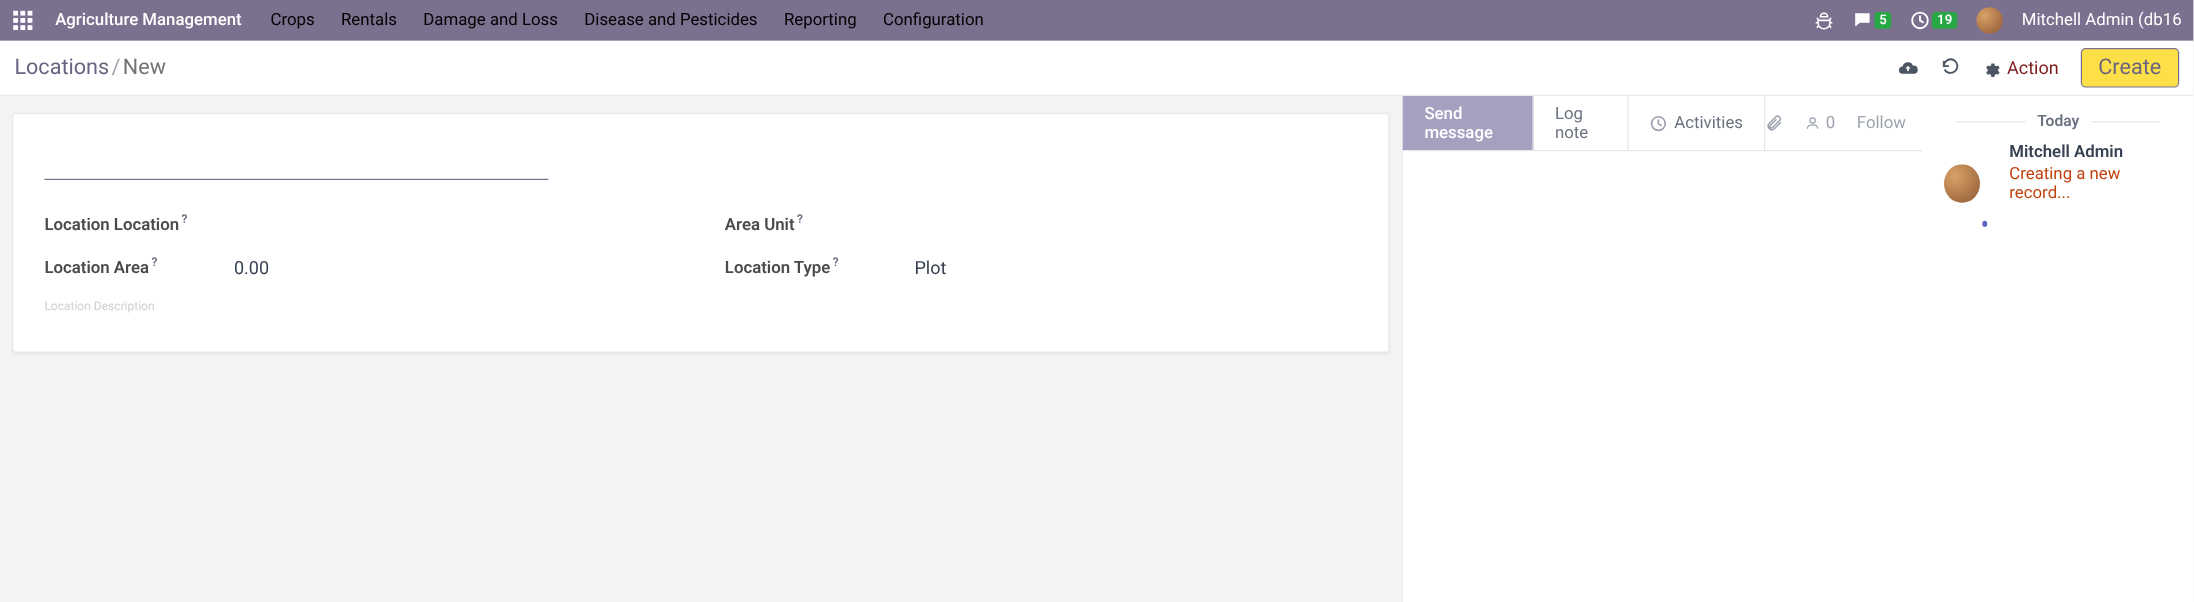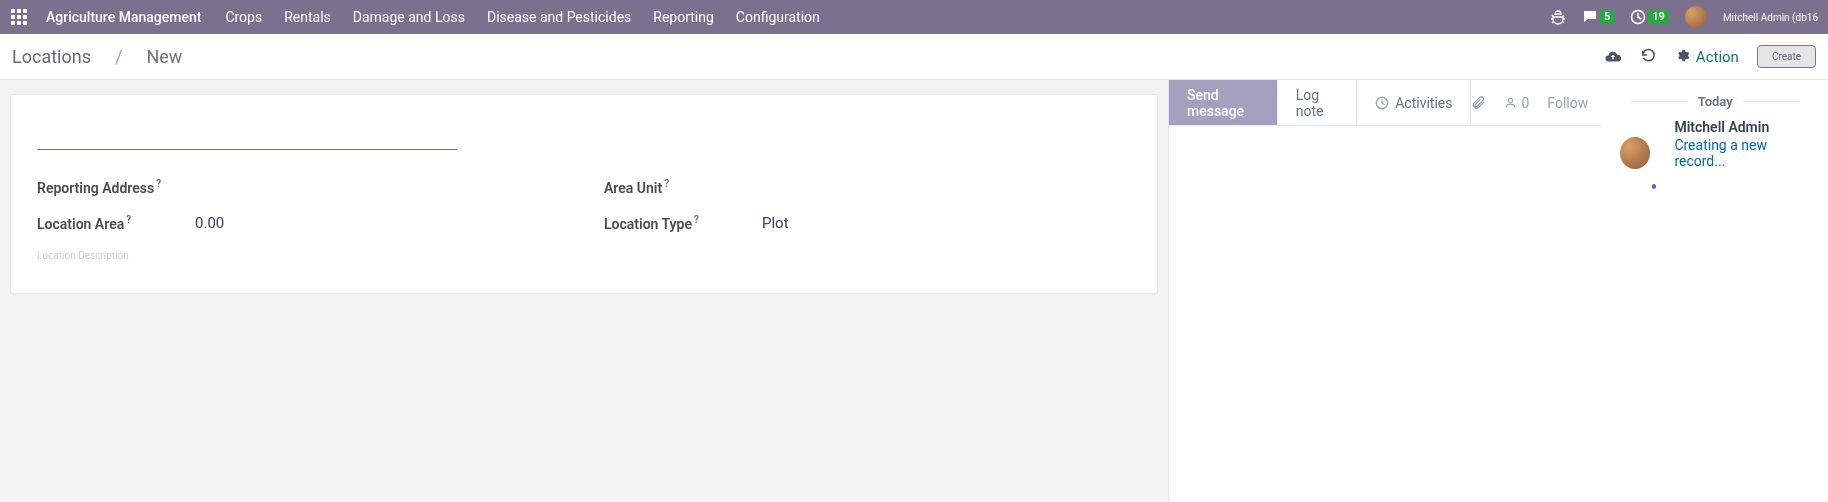--- a/index.html
+++ b/index.html
@@ -2,36 +2,36 @@
 <html><head>
 <meta charset="utf-8">
 <style>
   *{box-sizing:border-box;margin:0;padding:0;font-family:-apple-system,BlinkMacSystemFont,"Segoe UI",Roboto,Helvetica,Arial,sans-serif}
   body{background:#f3f3f4;color:#374151;width:1828px;height:502px;overflow:hidden;font-size:15px}
   
   .navbar{height:34px;background:#7b718f;display:flex;align-items:center;color:#fff;padding:0 10px;gap:18px}
   .apps-icon{display:inline-flex;width:18px;height:18px}
   .brand{font-size:14px;font-weight:500;color:#fff;margin-right:6px}
   .nav-menus{display:flex;gap:22px}
-  .nav-item{color:#ffffff;font-size:14px;cursor:pointer}
+  .nav-item{color:#000000;font-size:14px;cursor:pointer}
   .nav-right{margin-left:auto;display:flex;align-items:center;gap:16px}
   .nav-icon{display:flex;align-items:center;color:#fff;cursor:pointer;font-size:15px}
   .badge{background:#28a745;color:#fff;font-size:11px;border-radius:3px;padding:0 4px;margin-left:2px;line-height:14px;font-weight:600}
   .avatar{width:22px;height:22px;border-radius:50%;background:radial-gradient(circle at 30% 30%,#d9a066,#8e5a36);display:inline-block}
-  .user-name{color:#fff;font-size:10px}
+  .user-name{color:#fff;font-size:14px}
   
   .controlbar{height:46px;background:#fff;border-bottom:1px solid #e5e7eb;display:flex;align-items:center;padding:0 12px}
-  .breadcrumb{color:#6b6480;font-size:18px;display:flex;gap:24px}
+  .breadcrumb{color:#6b6480;font-size:18px;display:flex;gap:2px}
   .breadcrumb a{color:#6b6480;text-decoration:none}
   .breadcrumb .sep{color:#9ca3af}
   .breadcrumb .current{color:#737373}
   .cp-right{margin-left:auto;display:flex;align-items:center;gap:18px}
   .cp-icon{color:#4b5563;cursor:pointer;font-size:16px}
-  .action-btn{display:flex;align-items:flex-start;gap:6px;color:#0f766e;font-size:15px;cursor:pointer}
-  .create-btn{border:1px solid #7b6f92;color:#6b6480;background:#e5e5e5;padding:5px 14px;border-radius:4px;font-size:10px;cursor:pointer}
+  .action-btn{display:flex;align-items:flex-end;gap:6px;color:#7f1d1d;font-size:15px;cursor:pointer}
+  .create-btn{border:1px solid #7b6f92;color:#6b6480;background:#fde047;padding:5px 14px;border-radius:4px;font-size:18px;cursor:pointer}
   
   .main{display:flex;height:calc(100% - 80px)}
   .left{flex:0 0 1168px;padding:14px 10px}
   .sheet{background:#fff;border:1px solid #e5e7eb;border-radius:3px;padding:22px 26px;min-height:200px;box-shadow:0 1px 2px rgba(0,0,0,0.04)}
   .title-input{width:420px;border:none;border-bottom:1px solid #7b6f92;font-size:20px;padding:4px 2px;outline:none}
   .fields{display:flex;margin-top:28px;gap:40px}
   .col{flex:1}
   .field{display:flex;align-items:center;margin-bottom:18px}
   .label{width:158px;color:#4b4b4b;font-size:14px;font-weight:600;position:relative}
   .label .q{color:#6b6480;font-size:10px;margin-left:2px;vertical-align:super;cursor:pointer}
@@ -45,21 +45,21 @@
   .ctab.activities{border-right:1px solid #e5e7eb}
   .chatter-tools{margin-left:auto;display:flex;align-items:center;gap:18px;padding-right:14px;color:#9ca3af;font-size:14px}
   .chatter-body{padding:8px 18px}
   .date-sep{display:flex;align-items:center;justify-content:center;margin:6px 0 10px}
   .date-sep::before,.date-sep::after{content:"";flex:1;border-top:1px solid #e5e7eb;margin:0 10px}
   .date-sep span{color:#6b7280;font-size:13px;font-weight:600}
   .msg{display:flex;gap:12px;align-items:flex-end}
   .msg .avatar{width:32px;height:32px}
   .presence{width:9px;height:9px;border-radius:50%;background:#5b62c4;position:relative;top:22px;left:-12px;border:2px solid #fff}
   .msg-author{font-weight:600;color:#374151;font-size:14px}
-  .msg-body{color:#0369a1;font-size:14px;margin-top:2px}
+  .msg-body{color:#c2410c;font-size:14px;margin-top:2px}
   svg{display:block}
 </style>
 </head>
 <body>
 
 <div class="navbar">
   <span class="apps-icon">
     <svg viewBox="0 0 18 18" width="18" height="18" fill="#fff">
         <rect x="1" y="1" width="4" height="4"></rect>
         <rect x="7" y="1" width="4" height="4"></rect>
@@ -132,21 +132,21 @@
   </div>
 </div>
 
 <div class="main">
   <div class="left">
     <div class="sheet">
       <input class="title-input" autofocus="" style="">
       <div class="fields">
         <div class="col">
           <div class="field">
-            <span class="label"><span>Reporting Address</span><span class="q">?</span></span>
+            <span class="label"><span>Location Location</span><span class="q">?</span></span>
             <span class="val"></span>
           </div>
           <div class="field">
             <span class="label"><span>Location Area</span><span class="q">?</span></span>
             <span class="val">0.00</span>
           </div>
           <div class="desc">Location Description</div>
         </div>
         <div class="col">
           <div class="field">

